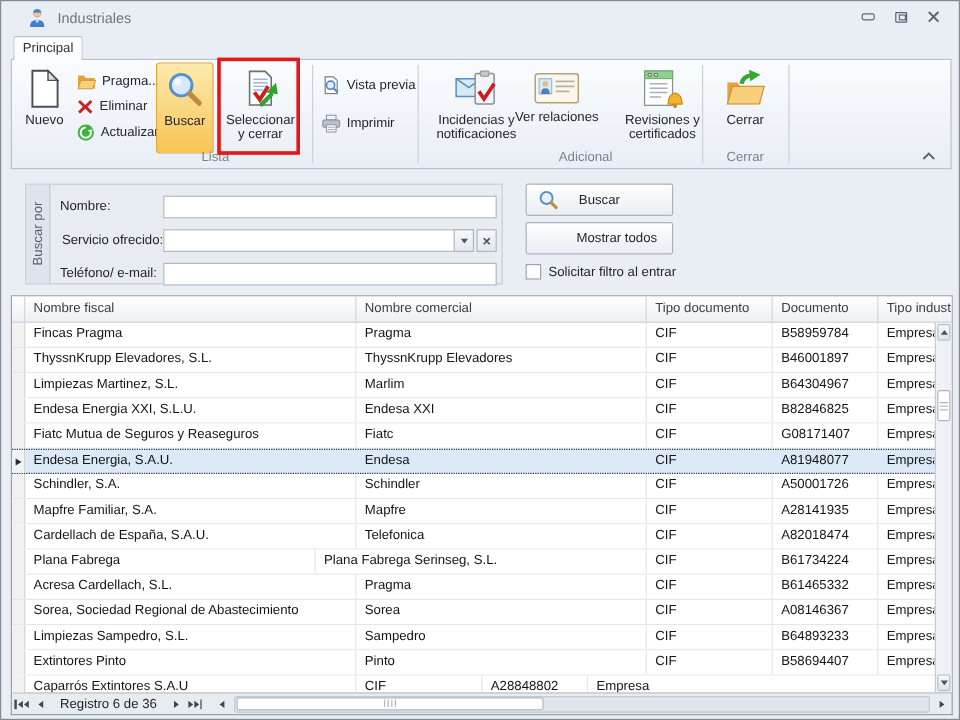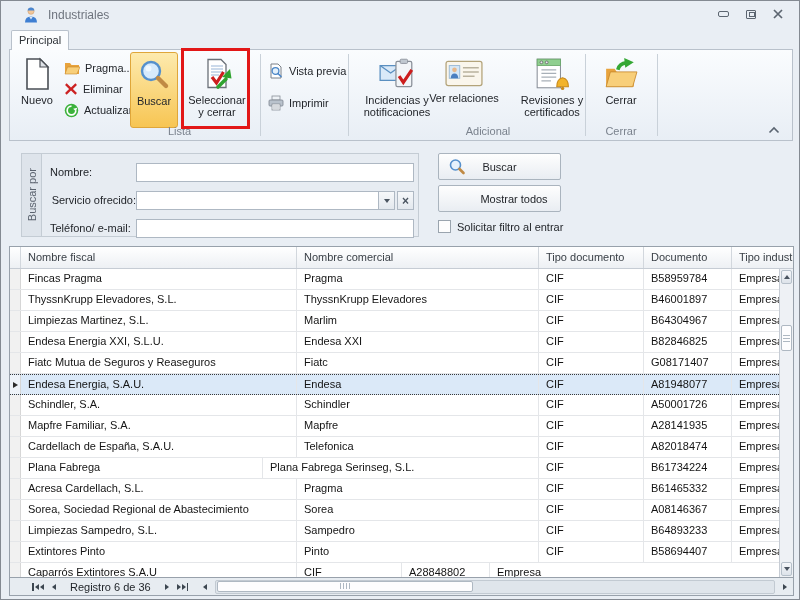--- a/index.html
+++ b/index.html
@@ -84,21 +84,21 @@
   .vscroll { position:absolute; right:0; top:22px; bottom:0; width:14px; background:#eef1f5; border-left:1px solid #c6ccd4; }
   .sc-btn { position:absolute; left:1px; right:1px; height:14px; background:linear-gradient(#f5f7fa,#dde3ea);
             border:1px solid #b6c0ca; border-radius:2px; display:flex; align-items:center; justify-content:center; }
   .v-thumb { position:absolute; left:1px; right:1px; top:56px; height:26px; background:#fdfdfe;
              border:1px solid #aeb8c2; border-radius:2px; display:flex; flex-direction:column;
              align-items:center; justify-content:center; gap:2px; }
   .v-thumb i { display:block; width:7px; height:1px; background:#aeb8c2; }
 
   
   .navbar { position:absolute; left:8px; top:577px; width:785px; height:18px; background:#e7ecf1;
-            border:1px solid #98a1ab; border-top:none; display:flex; align-items:center;padding-left:20px; }
+            border:1px solid #98a1ab; border-top:none; display:flex; align-items:center; }
   .nav-btn { width:16px; height:16px; display:flex; align-items:center; justify-content:center; gap:1px; }
   .nav-bar-glyph { width:1.5px; height:8px; background:#3c4650; }
   .rec-label { margin:0 8px; color:#1d2126; }
   .hscroll-track { position:relative; flex:1; height:14px; margin:0 2px; background:#dfe5eb;
                    border:1px solid #c2cad2; border-radius:2px; }
   .h-thumb { position:absolute; left:1px; top:0px; width:256px; height:11px; background:#fdfdfe;
              border:1px solid #aeb8c2; border-radius:2px; display:flex; align-items:center; justify-content:center; gap:2px; }
   .h-thumb i { display:block; width:1px; height:6px; background:#aeb8c2; }
 </style>
 </head>

